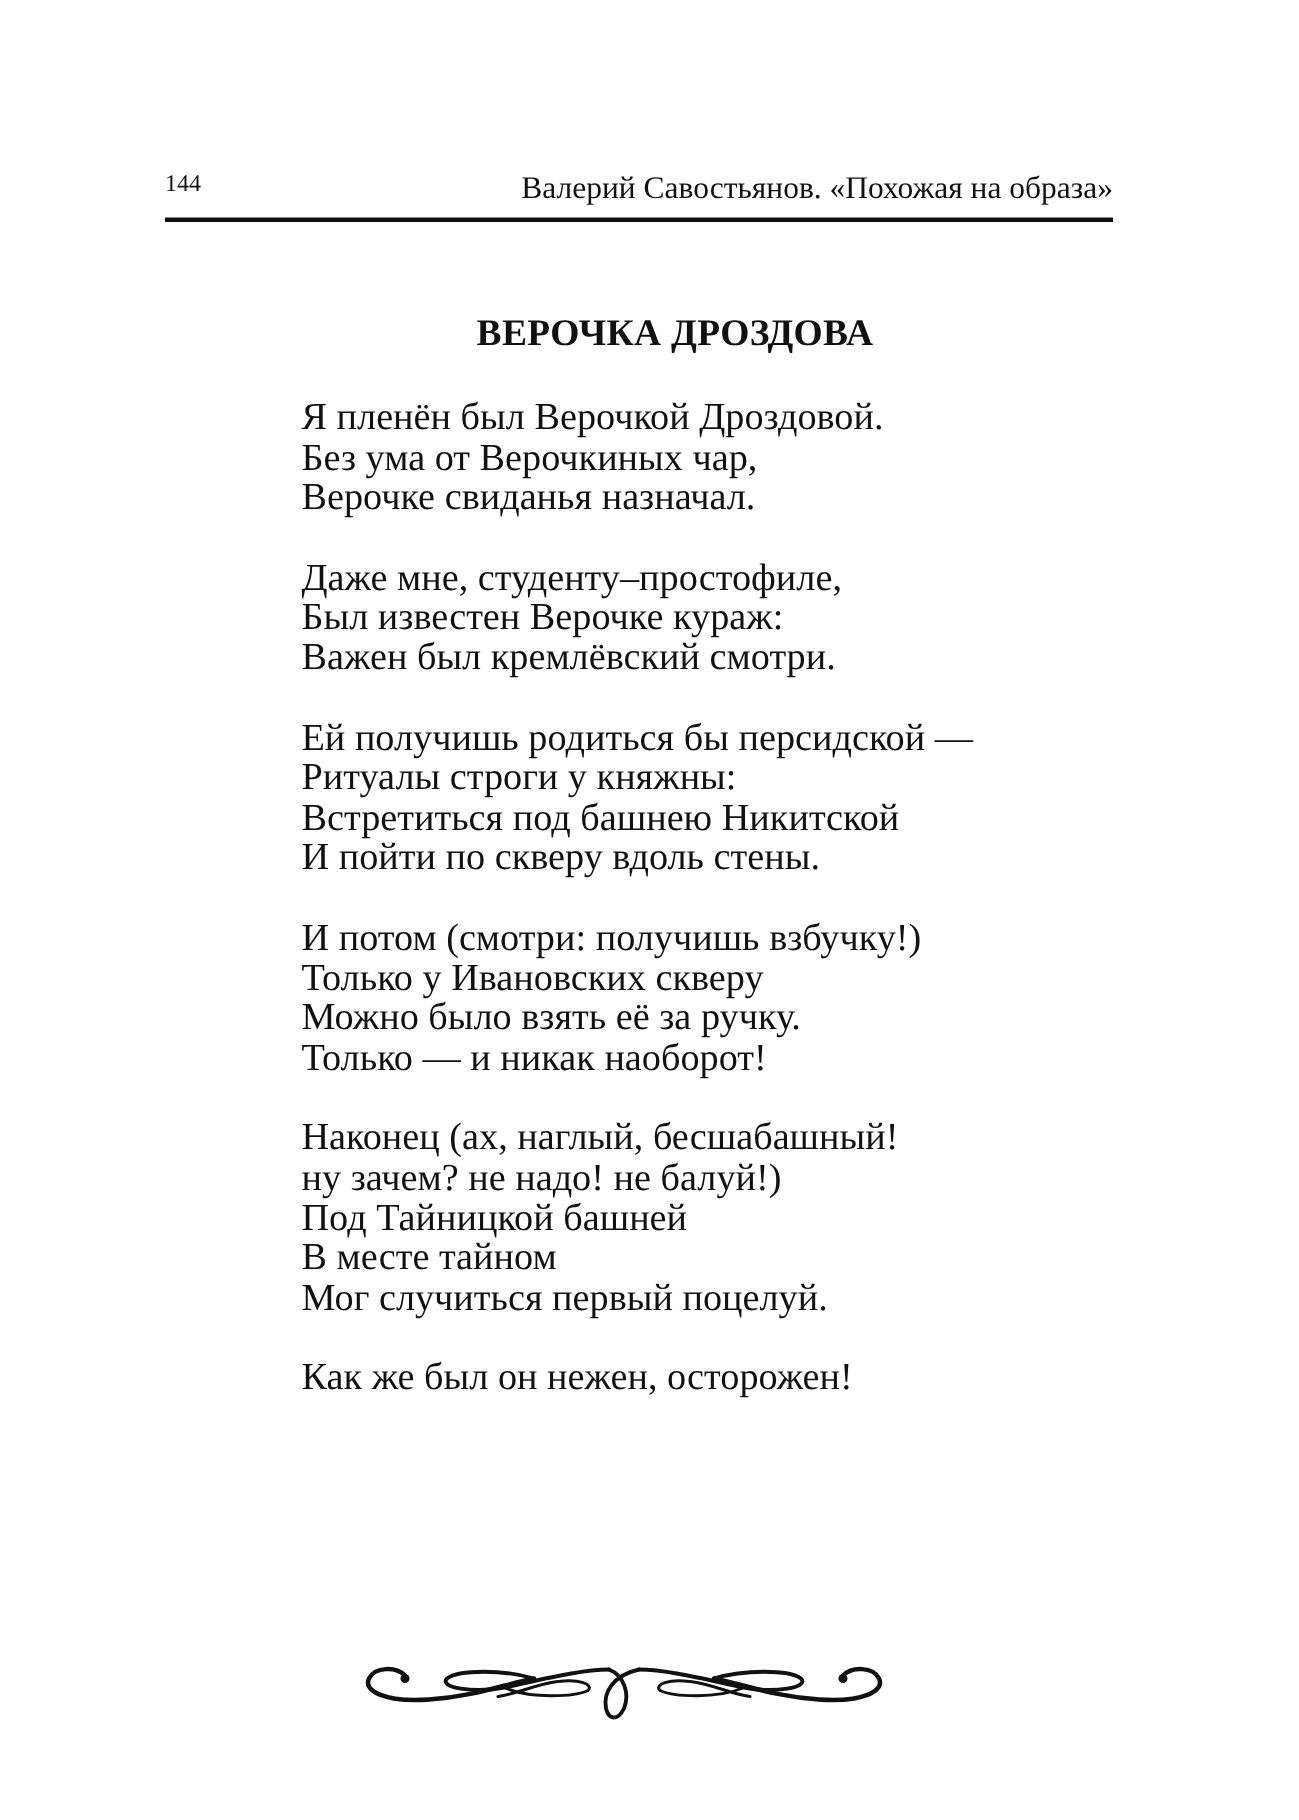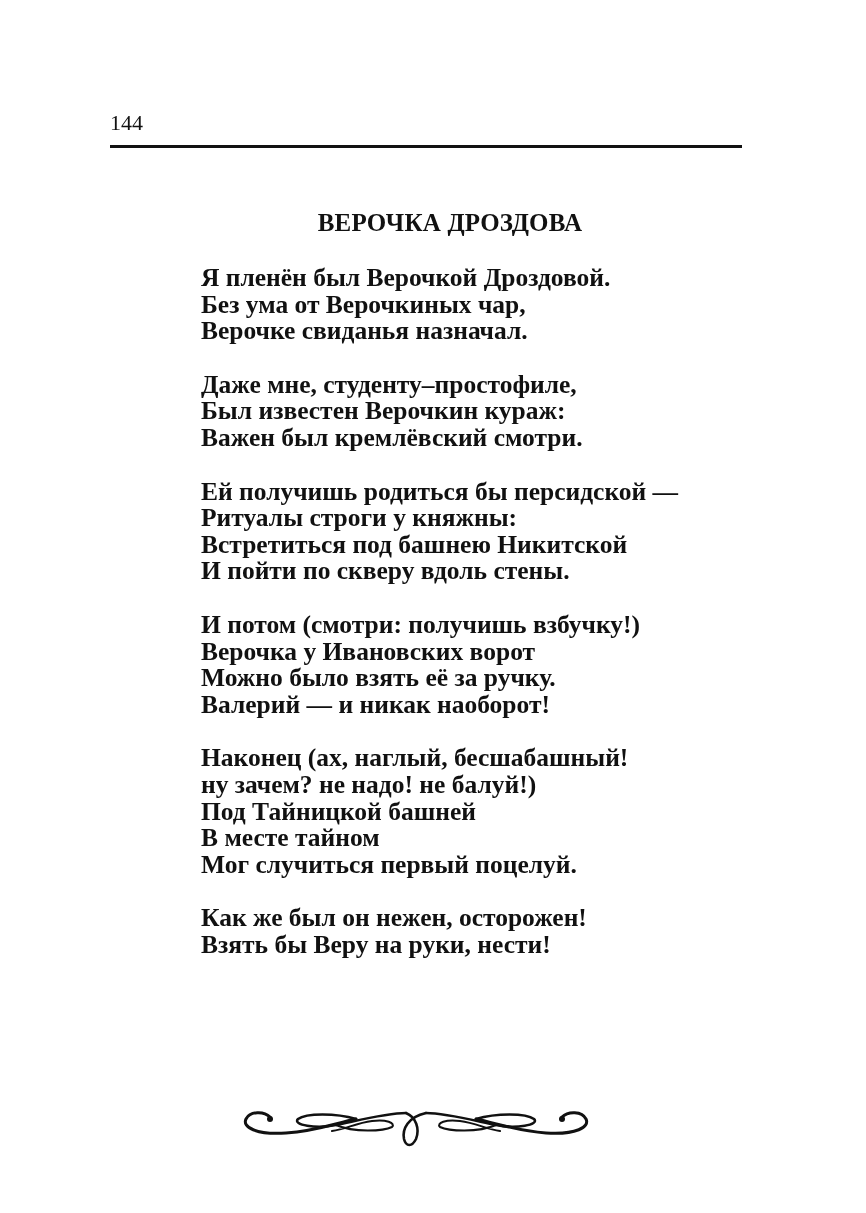--- a/index.html
+++ b/index.html
@@ -4,85 +4,85 @@
 <style>
   html, body { margin: 0; padding: 0; background: #ffffff; }
   body {
     width: 866px; height: 1213px; position: relative; overflow: hidden;
     font-family: "Liberation Serif", "DejaVu Serif", serif; color: #111111;
   }
   .header {
     position: absolute; left: 110px; top: 104px; width: 632px; height: 40px;
   }
   .page-number {
-    position: absolute; left: 0; top: 6px; font-size: 22px; line-height: 26px;
+    position: absolute; left: 0; top: 6px; font-size: 16px; line-height: 26px;
   }
   .running-title {
     position: absolute; right: 0; top: 8px; font-size: 21px; line-height: 26px; white-space: nowrap;
   }
   .header-rule {
     position: absolute; left: 110px; top: 145px; width: 632px; height: 3px; background: #111111;
   }
   .poem-title {
     position: absolute; left: 0; width: 900px; top: 208px; text-align: center;
     font-weight: bold; font-size: 25px; line-height: 30px; letter-spacing: 0.2px;
   }
   .poem {
     position: absolute; left: 201px; top: 265px; width: 560px;
-    font-size: 25.5px; line-height: 26.6px; font-weight: bold;
+    font-size: 25.5px; line-height: 26.6px;
   }
   .stanza { margin-bottom: 27px; }
   .line { white-space: nowrap; }
   .ornament {
     position: absolute; left: 236px; top: 1095px; width: 360px; height: 55px;
   }
 </style>
 </head>
 <body>
 
 <div class="header">
   <span class="page-number">144</span>
+  <span class="running-title">Валерий Савостьянов. «Похожая на образа»</span>
 </div>
 <div class="header-rule"></div>
 
 <div class="poem-title">ВЕРОЧКА ДРОЗДОВА</div>
 
 <div class="poem">
   <div class="stanza">
     <div class="line">Я пленён был Верочкой Дроздовой.</div>
     <div class="line">Без ума от Верочкиных чар,</div>
     <div class="line">Верочке свиданья назначал.</div>
   </div>
   <div class="stanza">
     <div class="line">Даже мне, студенту–простофиле,</div>
-    <div class="line">Был известен Верочкин кураж:</div>
+    <div class="line">Был известен Верочке кураж:</div>
     <div class="line">Важен был кремлёвский смотри.</div>
   </div>
   <div class="stanza">
     <div class="line">Ей получишь родиться бы персидской —</div>
     <div class="line">Ритуалы строги у княжны:</div>
     <div class="line">Встретиться под башнею Никитской</div>
     <div class="line">И пойти по скверу вдоль стены.</div>
   </div>
   <div class="stanza">
     <div class="line">И потом (смотри: получишь взбучку!)</div>
-    <div class="line">Верочка у Ивановских ворот</div>
+    <div class="line">Только у Ивановских скверу</div>
     <div class="line">Можно было взять её за ручку.</div>
-    <div class="line">Валерий — и никак наоборот!</div>
+    <div class="line">Только — и никак наоборот!</div>
   </div>
   <div class="stanza">
     <div class="line">Наконец (ах, наглый, бесшабашный!</div>
     <div class="line">ну зачем? не надо! не балуй!)</div>
     <div class="line">Под Тайницкой башней</div>
     <div class="line">В месте тайном</div>
     <div class="line">Мог случиться первый поцелуй.</div>
   </div>
   <div class="stanza">
     <div class="line">Как же был он нежен, осторожен!</div>
-    <div class="line">Взять бы Веру на руки, нести!</div>
   </div>
 </div>
 
 <div class="ornament">
   <svg width="360" height="55" viewBox="0 0 360 55" fill="none" stroke="#111" stroke-linecap="round">
 
     <path d="M34 22 C28 16,14 16,10 24 C6 32,20 40,50 38 C80 36,100 28,120 24" stroke-width="3"></path>
     <circle cx="34" cy="24" r="3" fill="#111" stroke="none"></circle>
 
     <path d="M120 24 C100 18,70 18,62 24 C56 30,80 34,100 30 C120 26,150 18,170 18" stroke-width="2.6"></path>

